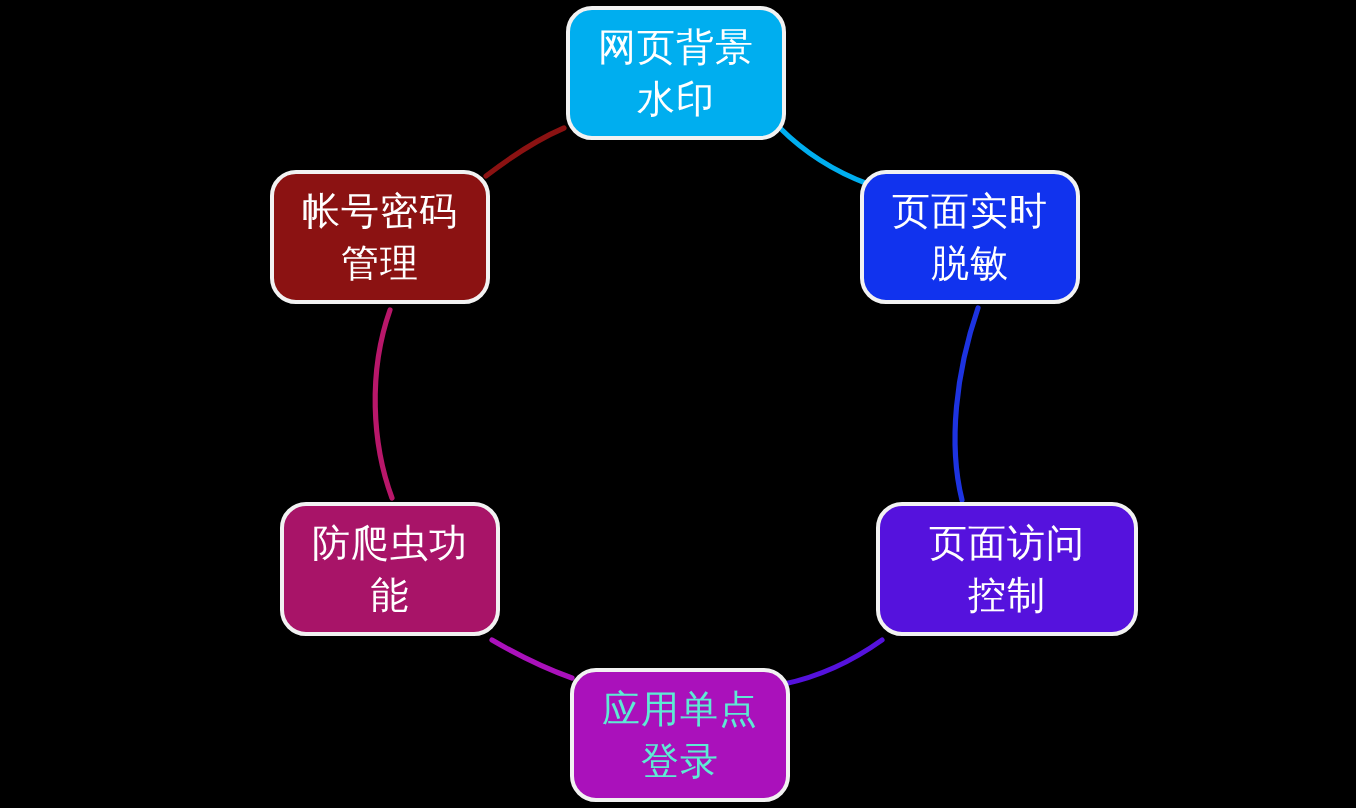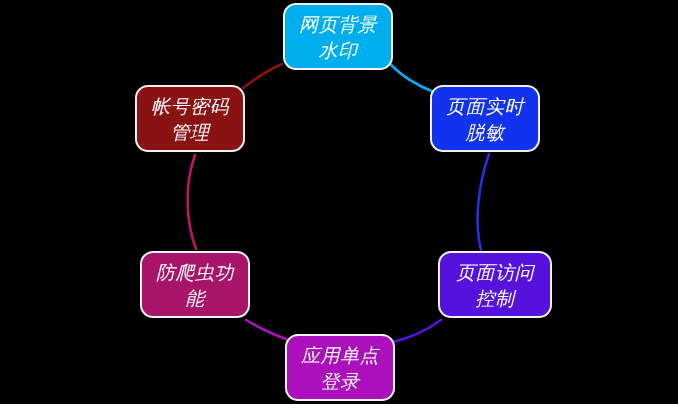--- a/index.html
+++ b/index.html
@@ -13,21 +13,20 @@
     height: 404px;
     overflow: hidden;
     font-family: "DejaVu Sans", "Liberation Sans", sans-serif;
   }
 
   #diagram-root {
     position: relative;
     width: 678px;
     height: 404px;
     background: #000000;
-    font-style: italic;
   }
 
   #connector-layer {
     position: absolute;
     left: 0;
     top: 0;
     width: 678px;
     height: 404px;
   }
 
@@ -80,26 +79,26 @@
 
   <div id="node-layer">
       <div class="node" style="left: 283px; top: 3px; width: 110px; height: 67px; background: rgb(0, 174, 239); border-color: rgb(242, 242, 242);">
         <div class="node-label" style="color: rgb(255, 255, 255);">网页背景
 水印</div>
       </div>
       <div class="node" style="left: 430px; top: 85px; width: 110px; height: 67px; background: rgb(17, 51, 238); border-color: rgb(242, 242, 242);">
         <div class="node-label" style="color: rgb(255, 255, 255);">页面实时
 脱敏</div>
       </div>
-      <div class="node" style="left: 438px; top: 251px; width: 114px; height: 67px; background: rgb(85, 18, 221); border-color: rgb(242, 242, 242);">
+      <div class="node" style="left: 438px; top: 251px; width: 131px; height: 67px; background: rgb(85, 18, 221); border-color: rgb(242, 242, 242);">
         <div class="node-label" style="color: rgb(255, 255, 255);">页面访问
 控制</div>
       </div>
       <div class="node" style="left: 285px; top: 334px; width: 110px; height: 67px; background: rgb(170, 17, 187); border-color: rgb(242, 242, 242);">
-        <div class="node-label" style="color: #ffffff;">应用单点
+        <div class="node-label" style="color: #5eead4;">应用单点
 登录</div>
       </div>
       <div class="node" style="left: 135px; top: 85px; width: 110px; height: 67px; background: rgb(139, 18, 18); border-color: rgb(242, 242, 242);">
         <div class="node-label" style="color: rgb(255, 255, 255);">帐号密码
 管理</div>
       </div>
       <div class="node" style="left: 140px; top: 251px; width: 110px; height: 67px; background: rgb(168, 20, 104); border-color: rgb(242, 242, 242);">
         <div class="node-label" style="color: rgb(255, 255, 255);">防爬虫功
 能</div>
       </div>

